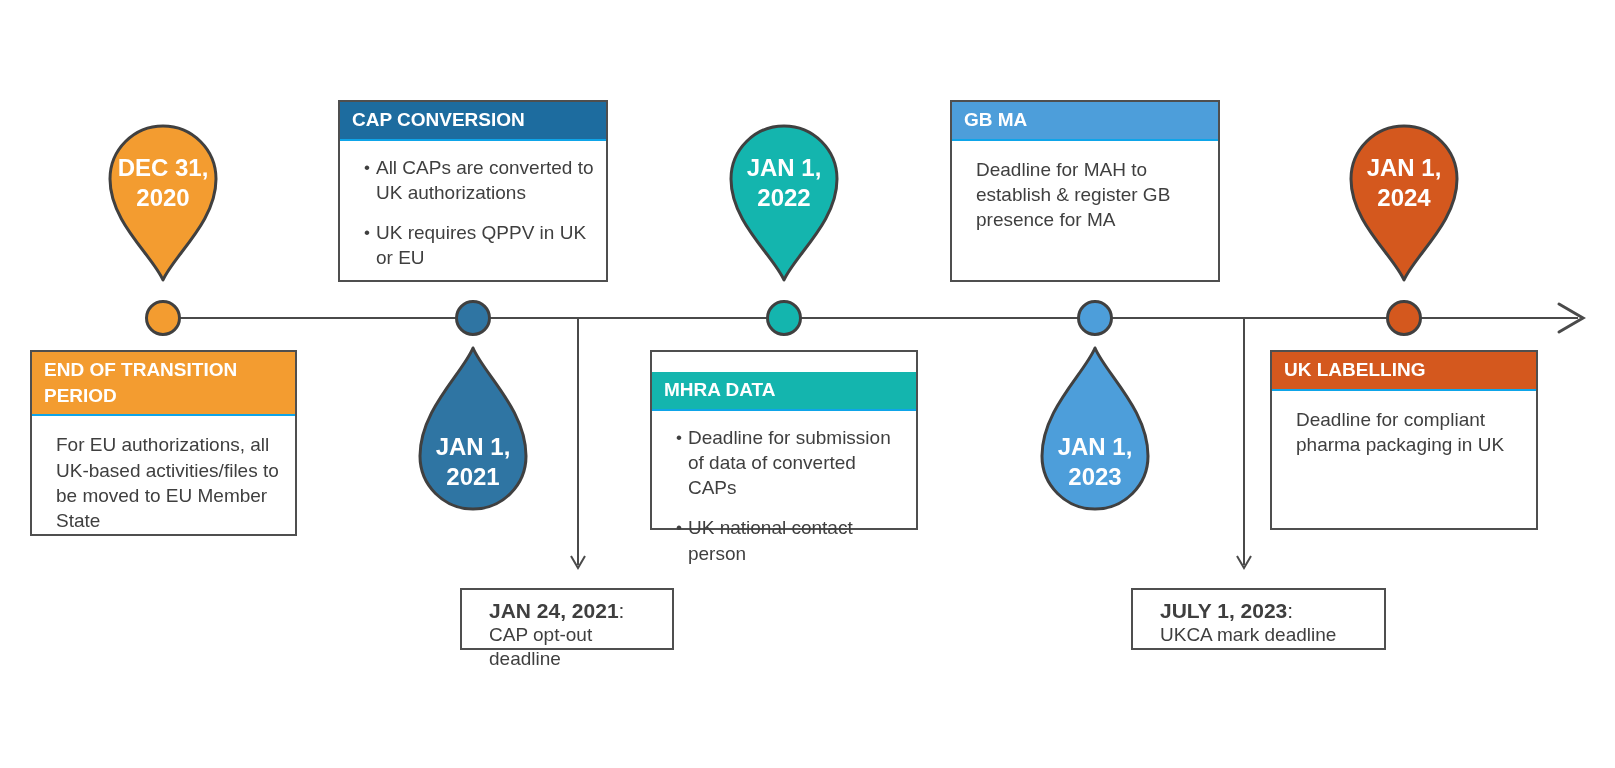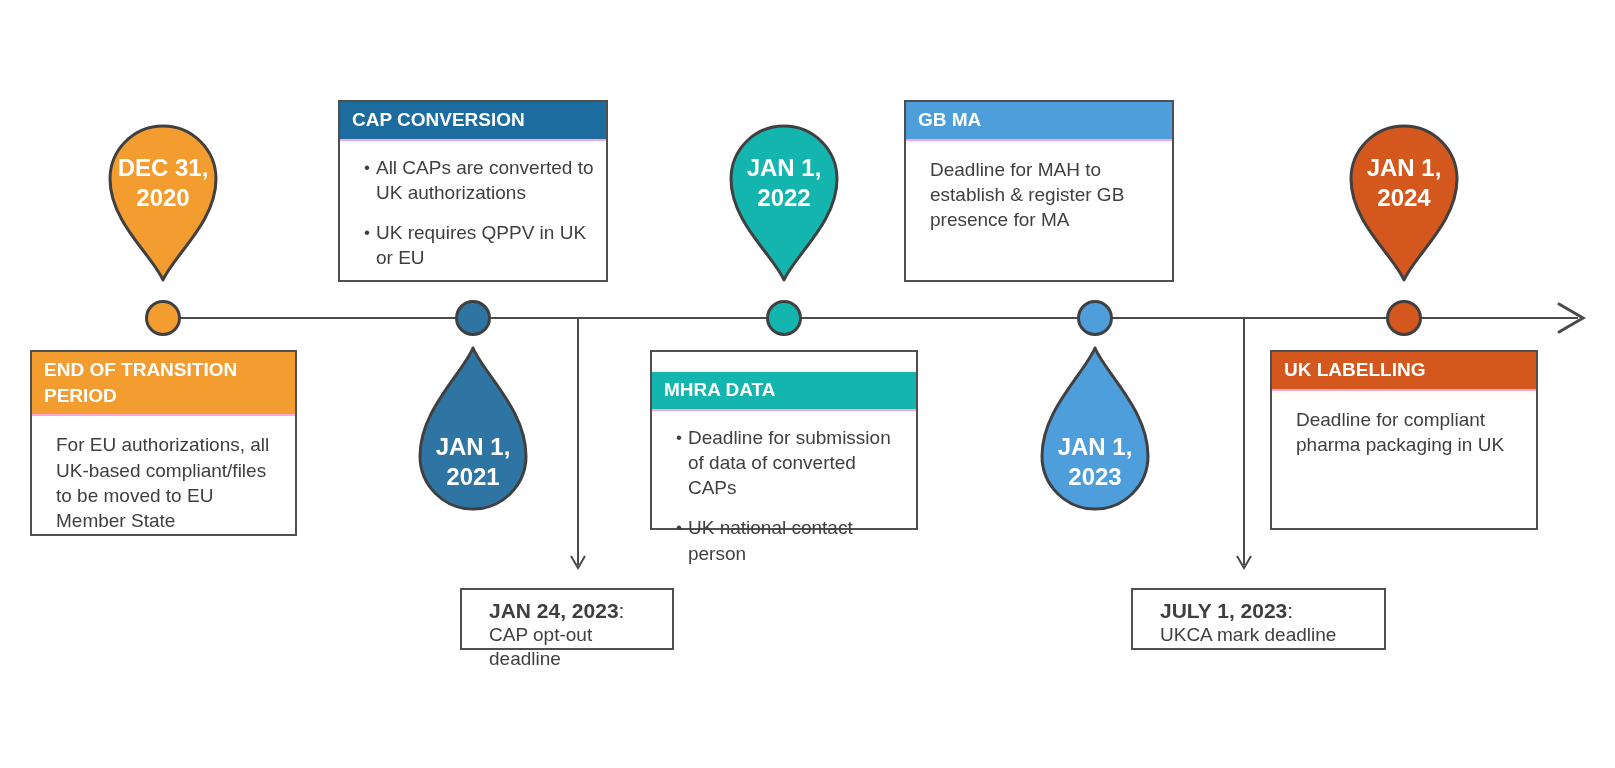--- a/index.html
+++ b/index.html
@@ -23,21 +23,21 @@
   }
   .pin-label  { top:36px; }
   .drop-label { top:88px; }
   
   .card {
     position:absolute; box-sizing:border-box; background:#ffffff;
     border:2px solid #4f4f4f;
   }
   .card-header {
     color:#ffffff; font-weight:bold; font-size:19px; line-height:1.35;
-    padding:5px 4px 6px 12px; border-bottom:2px solid #f9a8d4;
+    padding:5px 4px 6px 12px; border-bottom:2px solid #0ea5e9;
   }
   .card-body {
     padding:14px 12px 10px 24px; color:#3f3f3f; font-size:19px; line-height:1.33;
   }
   .card-body p { margin:2px 0 0 0; }
   .bullet { display:flex; margin:0 0 15px 0; }
   .bullet::before { content:"•"; margin-right:6px; font-size:17px; line-height:1.5; }
   
   .down-arrow { position:absolute; }
   .callout {
@@ -64,21 +64,21 @@
     </svg>
     <div class="marker-label pin-label">
       <div>DEC 31,</div>
       <div>2020</div>
     </div>
   </div>
   <div class="dot" style="left: 145px; background-color: rgb(243, 156, 48);"></div>
   <div class="card" style="left:30px; top:350px; width:267px; height:186px;">
     <div class="card-header" style="background-color: rgb(243, 156, 48);">END OF TRANSITION PERIOD</div>
     <div class="card-body">
-      <p>For EU authorizations, all UK-based compliant/files to be moved to EU Member State</p>
+      <p>For EU authorizations, all UK-based activities/files to be moved to EU Member State</p>
     </div>
   </div>
 
   <div class="card" style="left:338px; top:100px; width:270px; height:182px;">
     <div class="card-header" style="background-color: rgb(29, 108, 159);">CAP CONVERSION</div>
     <div class="card-body">
       <div class="bullet">
         <span>All CAPs are converted to UK authorizations</span>
       </div>
       <div class="bullet">
@@ -95,21 +95,21 @@
       <div>JAN 1,</div>
       <div>2021</div>
     </div>
   </div>
   <svg class="down-arrow" style="left:569px; top:319px;" width="18" height="252" viewBox="0 0 18 252">
     <line x1="9" y1="0" x2="9" y2="246" stroke="#4a4a4a" stroke-width="2"></line>
     <path d="M2 237 L9 249 L16 237" fill="none" stroke="#4a4a4a" stroke-width="2"></path>
   </svg>
   <div class="callout" style="left:460px; top:588px; width:214px; height:62px;">
     <div class="callout-line1">
-      <strong>JAN 24, 2023</strong><span>:</span>
+      <strong>JAN 24, 2021</strong><span>:</span>
     </div>
     <div class="callout-line2">CAP opt-out deadline</div>
   </div>
 
   <div class="marker" style="left:723px; top:117px;">
     <svg width="122" height="168" viewBox="0 0 122 168">
       <path d="M61 163 C50 138 8 105 8 62 A53 53 0 1 1 114 62 C114 105 72 138 61 163 Z" stroke="#404040" stroke-width="3" stroke-linejoin="round" fill="#14B5AE"></path>
     </svg>
     <div class="marker-label pin-label">
       <div>JAN 1,</div>
@@ -122,21 +122,21 @@
     <div class="card-body">
       <div class="bullet">
         <span>Deadline for submission of data of converted CAPs</span>
       </div>
       <div class="bullet">
         <span>UK national contact person</span>
       </div>
     </div>
   </div>
 
-  <div class="card" style="left:904px; top:100px; width:270px; height:182px;">
+  <div class="card" style="left:950px; top:100px; width:270px; height:182px;">
     <div class="card-header" style="background-color: rgb(77, 158, 218);">GB MA</div>
     <div class="card-body">
       <p>Deadline for MAH to establish &amp; register GB presence for MA</p>
     </div>
   </div>
   <div class="dot" style="left: 1077px; background-color: rgb(77, 158, 218);"></div>
   <div class="marker" style="left:1034px; top:344px;">
     <svg width="122" height="170" viewBox="0 0 122 170">
       <path d="M61 4 C72 30 114 66 114 112 A53 53 0 1 1 8 112 C8 66 50 30 61 4 Z" stroke="#404040" stroke-width="3" stroke-linejoin="round" fill="#4D9EDA"></path>
     </svg>

